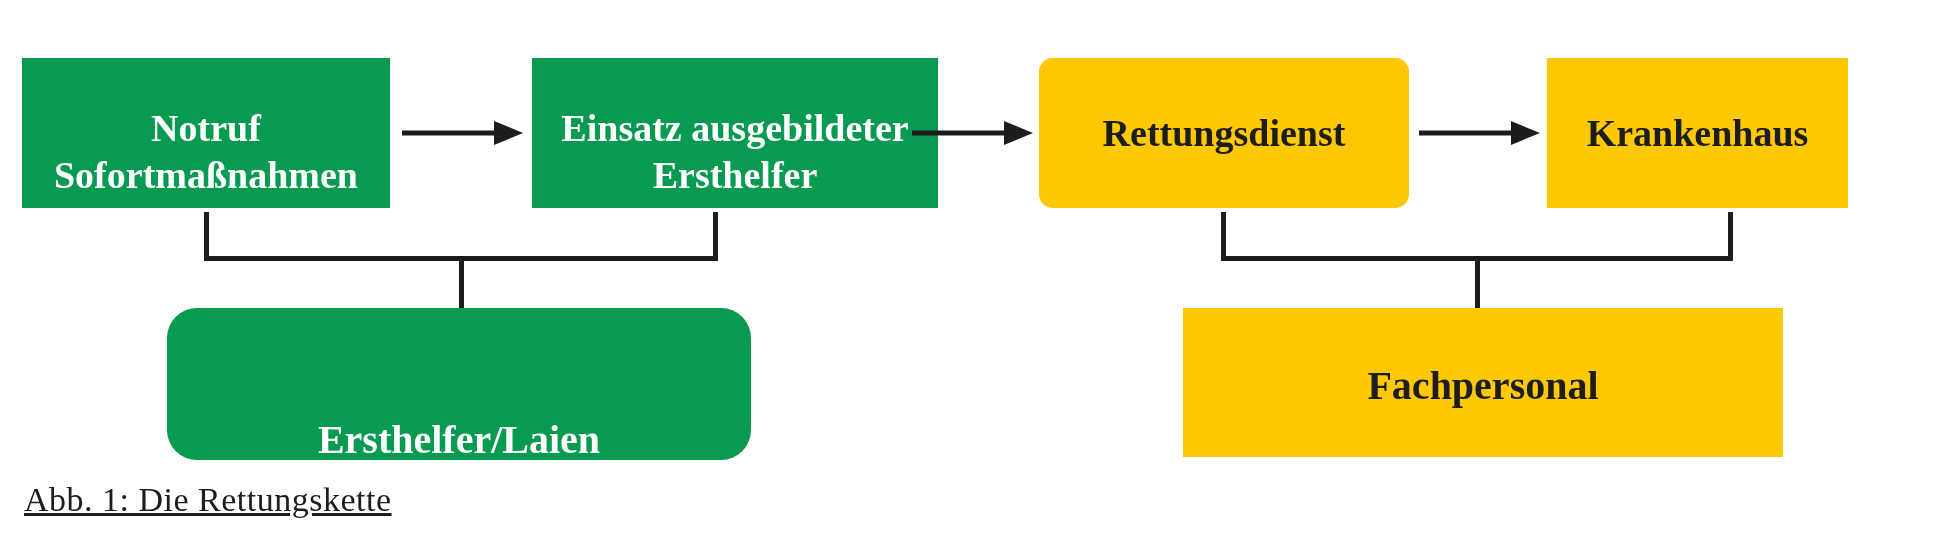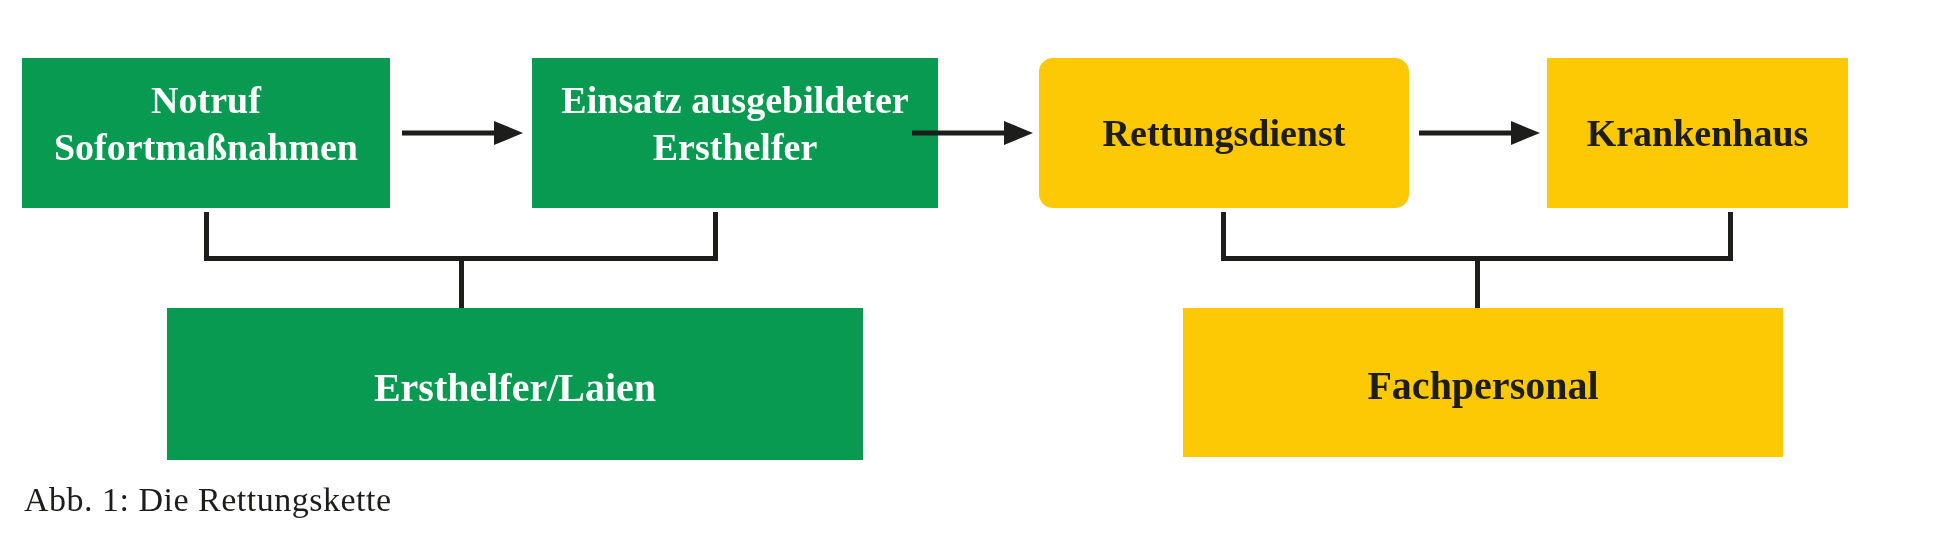--- a/index.html
+++ b/index.html
@@ -11,21 +11,21 @@
     font-family: "Liberation Serif", serif;
     overflow: hidden;
   }
   .box {
     position: absolute;
     display: flex;
     align-items: center;
     justify-content: center;
     text-align: center;
   }
-  .box.green  { background: var(--green,  #099A52); }
+  .box.green  { background: var(--green,  #099A52); align-items: flex-end; }
   .box.yellow { background: var(--yellow, #FDC905); }
   .label { font-weight: bold; }
   .on-green  { color: var(--text_on_green,  #ffffff); }
   .on-yellow { color: var(--text_on_yellow, #1D1D1B); }
   .top-label   { font-size: 38px; line-height: 47px; }
   .two-line    { transform: translateY(-9px); }
   .group-label { font-size: 40px; transform: translateY(3px); }
   .line-el {
     position: absolute;
     background: var(--line, #1D1D1B);
@@ -35,20 +35,21 @@
     color: var(--line, #1D1D1B);
   }
   .caption {
     position: absolute;
     left: 24px;
     top: 481px;
     font-size: 34px;
     letter-spacing: 0.5px;
     color: var(--line, #1D1D1B);
     white-space: nowrap;
+    text-decoration: underline;
   }
 </style>
 </head>
 <body>
 
 <div class="canvas">
 
   <div class="box green" style="left:22px; top:58px; width:368px; height:150px;">
     <div class="label top-label two-line on-green">
       <span style="display:block">Notruf</span>
@@ -93,21 +94,21 @@
   <div class="line-el" style="left:204px; top:212px; width:5px; height:49px;"></div>
   <div class="line-el" style="left:713px; top:212px; width:5px; height:49px;"></div>
   <div class="line-el" style="left:204px; top:256px; width:514px; height:5px;"></div>
   <div class="line-el" style="left:459px; top:261px; width:5px; height:47px;"></div>
 
   <div class="line-el" style="left:1221px; top:212px; width:5px; height:49px;"></div>
   <div class="line-el" style="left:1728px; top:212px; width:5px; height:49px;"></div>
   <div class="line-el" style="left:1221px; top:256px; width:512px; height:5px;"></div>
   <div class="line-el" style="left:1475px; top:261px; width:5px; height:47px;"></div>
 
-  <div class="box green" style="left:167px; top:308px; width:696px; height:152px;">
+  <div class="box green" style="left:167px; top:308px; width:584px; height:152px;border-radius:30px;">
     <div class="label group-label on-green">Ersthelfer/Laien</div>
   </div>
 
   <div class="box yellow" style="left:1183px; top:308px; width:600px; height:149px;">
     <div class="label group-label on-yellow">Fachpersonal</div>
   </div>
 
   <div class="caption">Abb. 1: Die Rettungskette</div>
 
 </div>

